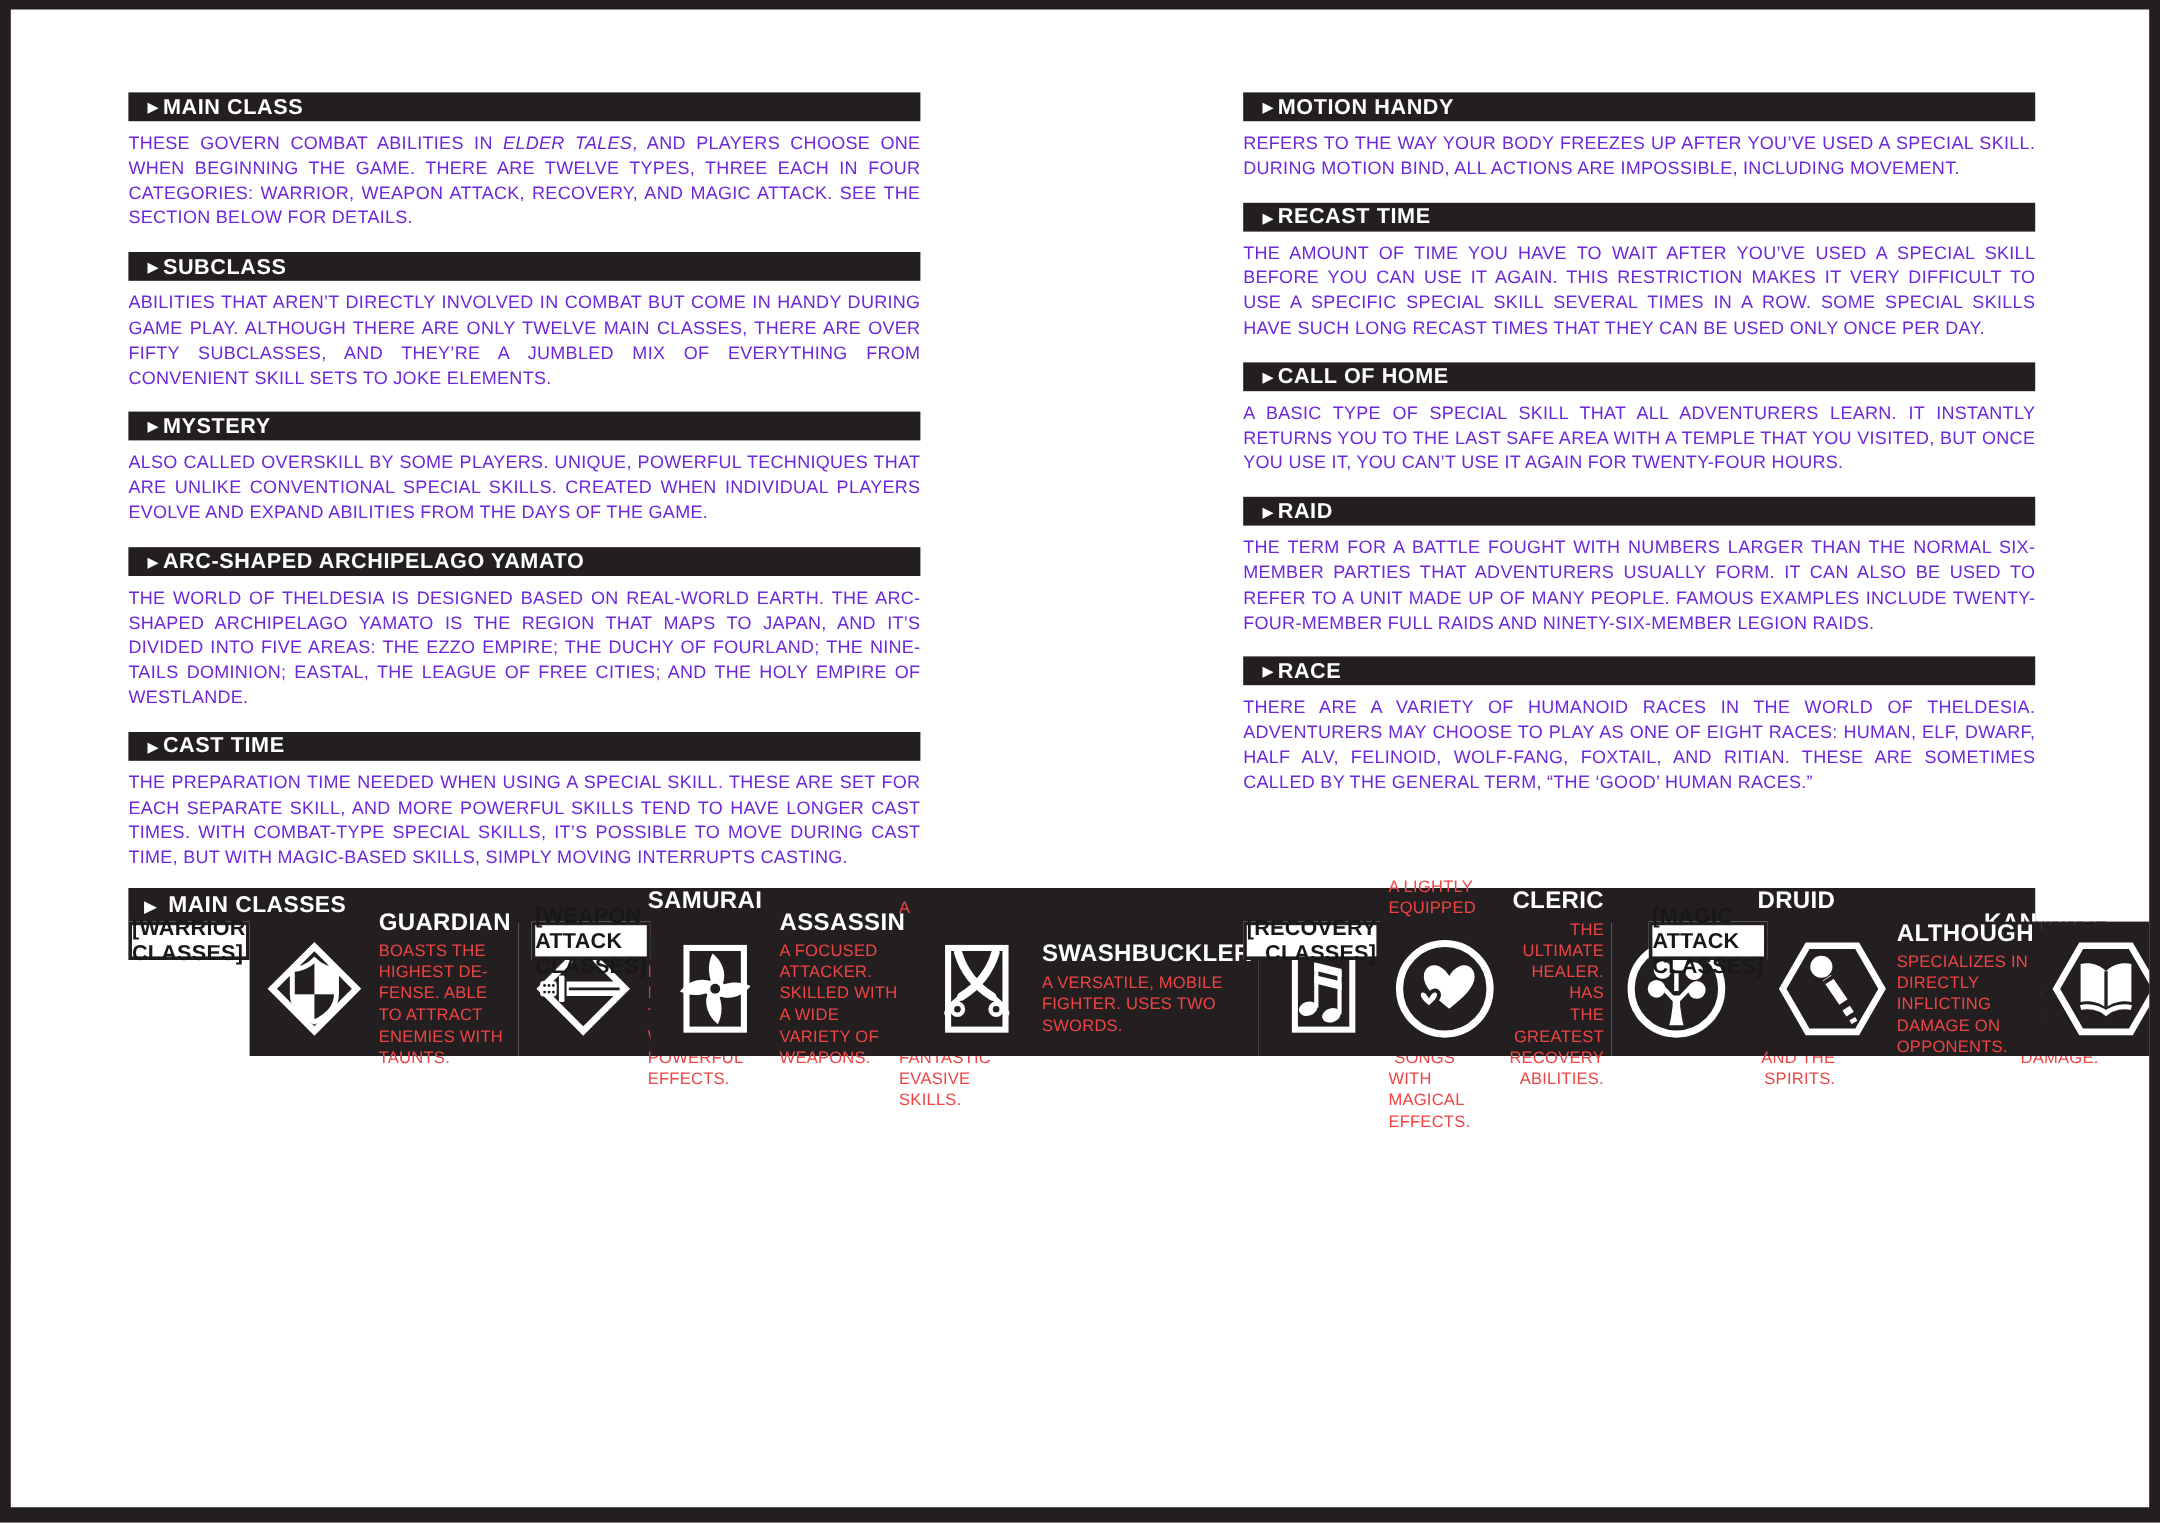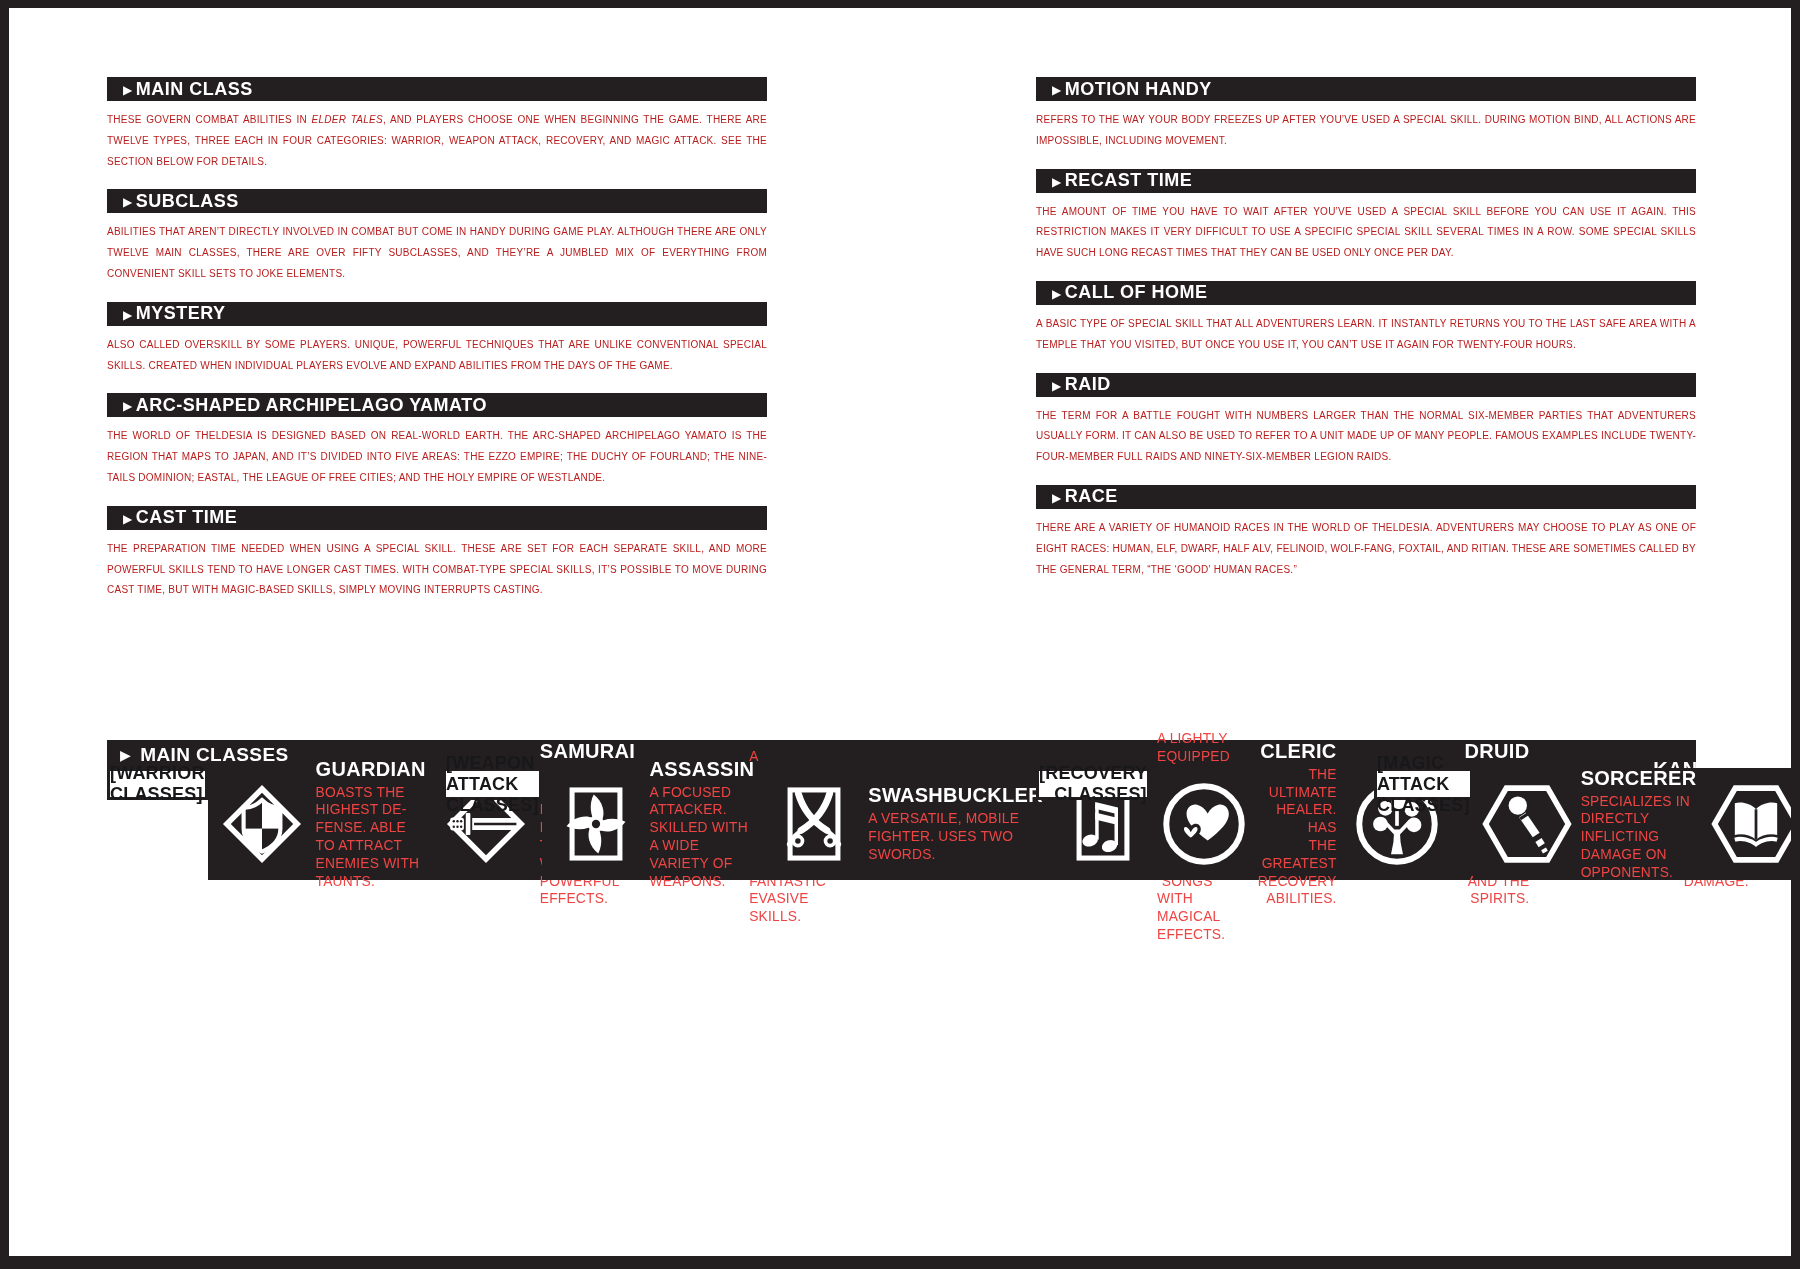--- a/index.html
+++ b/index.html
@@ -20,22 +20,22 @@
   .gbar{
     height:24px;background:#231f20;color:#fff;
     display:flex;align-items:center;gap:3px;
     padding-left:16px;
     font-weight:bold;font-size:18px;letter-spacing:.5px;
     margin-bottom:9px;
   }
   .gbar .tri{font-size:12px;line-height:1;transform:translateY(.5px);}
   .gpara{
     margin:0 0 17px 0;
-    color:#b91c1c;
-    font-size:10px;line-height:20.8px;
+    color:#6d28d9;
+    font-size:15px;line-height:20.8px;
     letter-spacing:.25px;
     text-align:justify;
   }
   .gpara em{font-style:italic;}
   
   .tree-bar{
     position:absolute;left:98px;top:732px;width:1589px;height:29px;
     background:#231f20;color:#fff;
     display:flex;align-items:center;gap:9px;
     padding-left:13px;box-sizing:border-box;
@@ -456,21 +456,21 @@
     <div class="vline v27"></div>
     <div class="catbox">[MAGIC ATTACK CLASSES]</div>
     <div class="vline v20"></div>
     <div class="card">
       <div class="card-icon">
           <svg width="92" height="92" viewBox="0 0 100 100">
             <use href="#sym-sorcerer"></use>
           </svg>
         </div>
       <div class="card-text">
-        <div class="card-name">SORCERER</div>
+        <div class="card-name">ALTHOUGH</div>
         <div class="card-desc">SPECIALIZES IN DIRECTLY
 INFLICTING DAMAGE ON
 OPPONENTS.</div>
       </div>
     </div>
     <div class="vline v23"></div>
     <div class="card">
       <div class="card-icon">
           <svg width="92" height="92" viewBox="0 0 100 100">
             <use href="#sym-summoner"></use>

